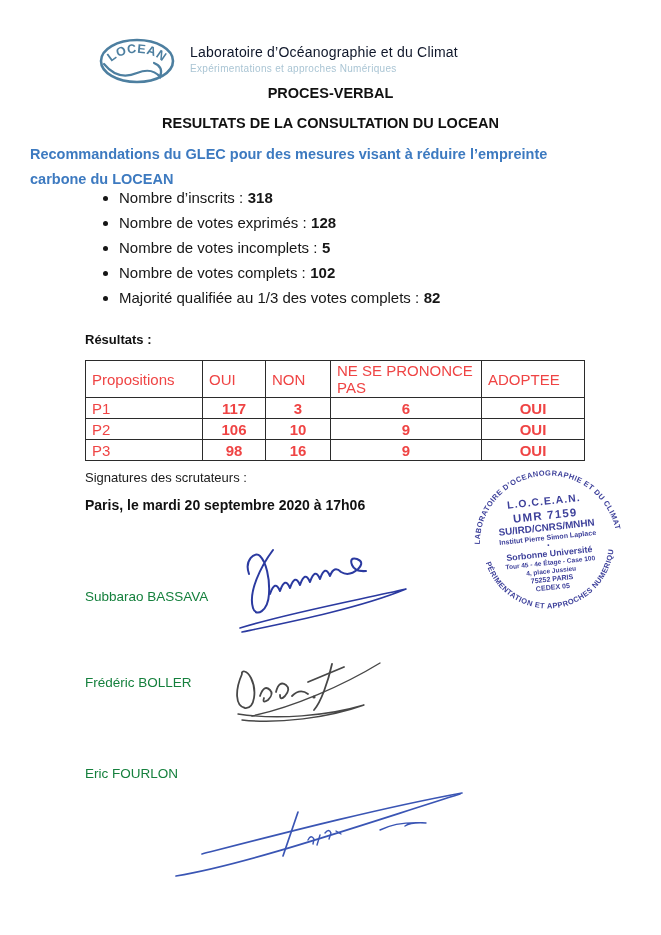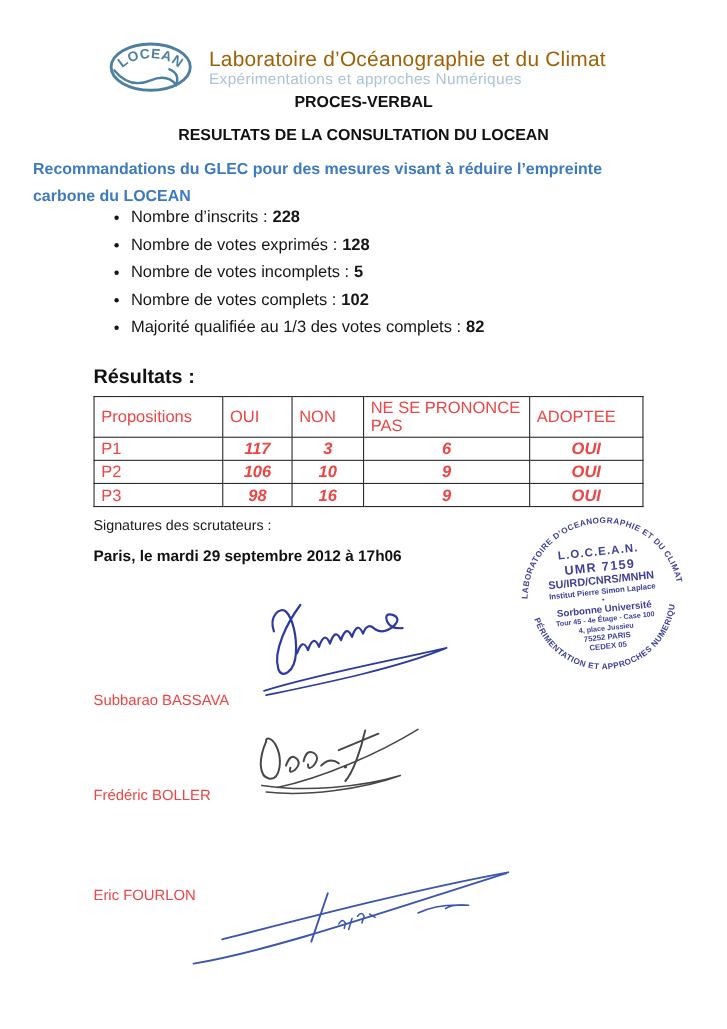--- a/index.html
+++ b/index.html
@@ -3,39 +3,39 @@
 <meta charset="utf-8">
 <style>
   html,body{margin:0;padding:0;background:#e8e8e8;}
   .page{
     position:relative;width:661px;height:935px;background:#ffffff;
     font-family:"Liberation Sans","DejaVu Sans",sans-serif;color:#1b1b1b;
     overflow:hidden;margin:0 auto;
   }
   .abs{position:absolute;}
   
-  .org-name{font-size:19px;color:#a16207;letter-spacing:.2px;}
-  .org-sub{font-size:14px;color:#aac5d4;letter-spacing:.3px;}
+  .org-name{font-size:14px;color:#0f172a;letter-spacing:.2px;}
+  .org-sub{font-size:10px;color:#aac5d4;letter-spacing:.3px;}
   
   .title-line{left:0;width:661px;text-align:center;font-weight:bold;font-size:14.5px;color:#111;}
   .subject{left:30px;width:601px;text-align:left;font-weight:bold;font-size:14.5px;line-height:25px;color:#3d7ac0;}
   
   ul.stats{left:97px;top:190px;margin:0;padding:0 0 0 22px;font-size:15px;color:#161616;width:460px;}
   ul.stats li{margin:0 0 9px 0;line-height:16px;list-style:disc;}
   ul.stats b{margin-left:.3em;font-weight:700;}
   
-  .results-label{font-weight:bold;font-size:18px;color:#111;}
+  .results-label{font-weight:bold;font-size:13px;color:#111;}
   table.res{border-collapse:collapse;table-layout:fixed;width:499px;font-size:15px;color:#ef4444;}
   table.res th,table.res td{border:1px solid #2b2b2b;padding:1px 6px;font-weight:normal;text-align:left;height:18px;}
   table.res thead th{height:21px;}
-  table.res td.num{text-align:center;font-weight:bold;font-style:italic;}
+  table.res td.num{text-align:center;font-weight:bold;}
   
   .sig-heading{font-size:13px;}
   .date-line{font-size:14px;font-weight:bold;color:#111;}
-  .signer-name{font-size:13.5px;color:#ef4444;margin-top:40px;}
+  .signer-name{font-size:13.5px;color:#15803d;}
   svg{display:block;}
   .stamp{transform:rotate(-6deg);opacity:.92;}
 </style>
 </head>
 <body>
 
 <div class="page">
 
   <svg class="abs" style="left:96px;top:36px;" width="82" height="50" viewBox="0 0 82 50">
     <defs>
@@ -51,21 +51,21 @@
   <div class="abs org-sub" style="left:190px;top:63px;">Expérimentations et approches Numériques</div>
 
   <div class="abs title-line" style="top:85px;">PROCES-VERBAL</div>
   <div class="abs title-line" style="top:115px;">RESULTATS DE LA CONSULTATION DU LOCEAN</div>
   <div class="abs subject" style="top:142px;">
     <span>Recommandations du GLEC pour des mesures visant à réduire l’empreinte</span><br>
     <span>carbone du LOCEAN</span>
   </div>
 
   <ul class="abs stats">
-    <li><span>Nombre d’inscrits :</span><b>228</b></li>
+    <li><span>Nombre d’inscrits :</span><b>318</b></li>
     <li><span>Nombre de votes exprimés :</span><b>128</b></li>
     <li><span>Nombre de votes incomplets :</span><b>5</b></li>
     <li><span>Nombre de votes complets :</span><b>102</b></li>
     <li><span>Majorité qualifiée au 1/3  des votes complets :</span><b>82</b></li>
   </ul>
 
   <div class="abs results-label" style="left:85px;top:332px;">Résultats :</div>
 
   <table class="abs res" style="left:85px;top:360px;">
     <colgroup>
@@ -103,21 +103,21 @@
         <td>P3</td>
         <td class="num">98</td>
         <td class="num">16</td>
         <td class="num">9</td>
         <td class="num">OUI</td>
       </tr>
     </tbody>
   </table>
 
   <div class="abs sig-heading" style="left:85px;top:470px;">Signatures des scrutateurs :</div>
-  <div class="abs date-line" style="left:85px;top:497px;">Paris, le mardi 29 septembre 2012 à 17h06</div>
+  <div class="abs date-line" style="left:85px;top:497px;">Paris, le mardi 20 septembre 2020 à 17h06</div>
 
   <svg class="abs stamp" style="left:470px;top:463px;" width="156" height="156" viewBox="0 0 150 150">
     <defs>
       <path id="arcTop" d="M 9,78 A 66,66 0 0 1 141,78"></path>
       <path id="arcBottom" d="M 13,88 A 63,63 0 0 0 137,88"></path>
     </defs>
     <text font-size="7.2" font-weight="bold" fill="#2d3092" letter-spacing="0.4">
       <textPath href="#arcTop" startOffset="50%" text-anchor="middle">LABORATOIRE D’OCEANOGRAPHIE ET DU CLIMAT</textPath>
     </text>
     <text font-size="7.2" font-weight="bold" fill="#2d3092" letter-spacing="0.4">

